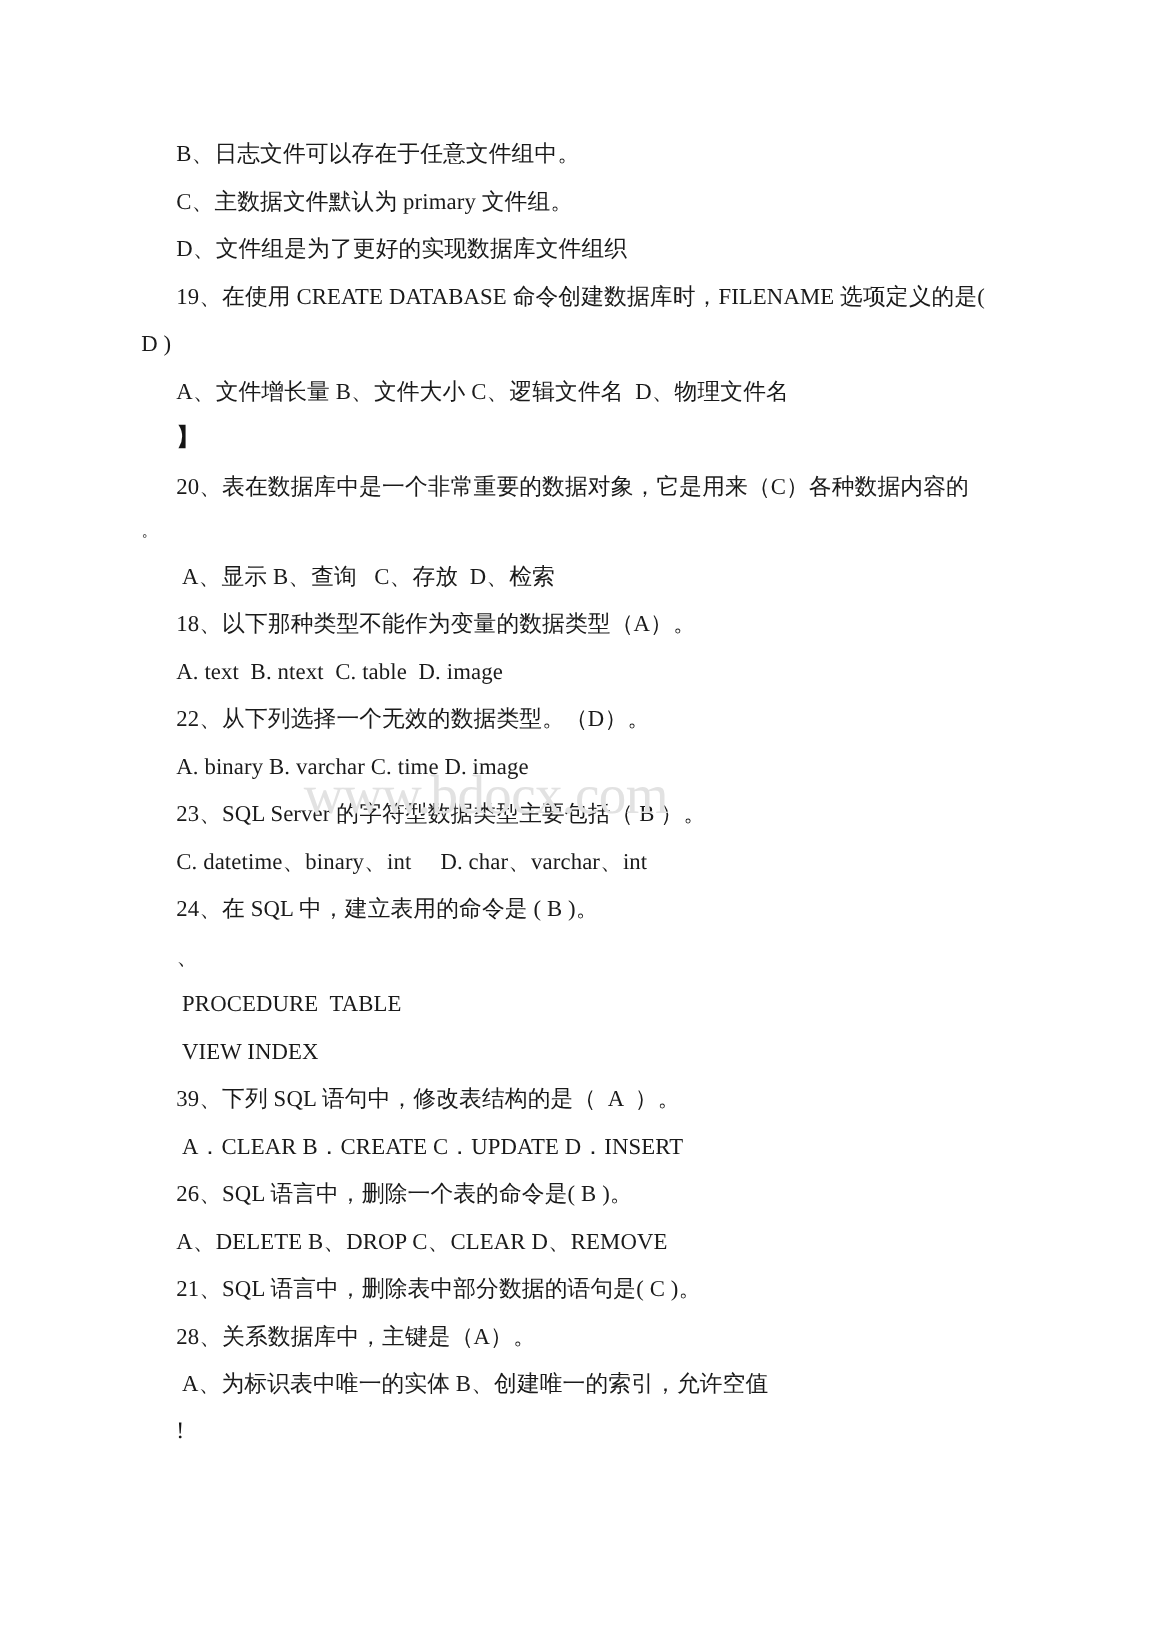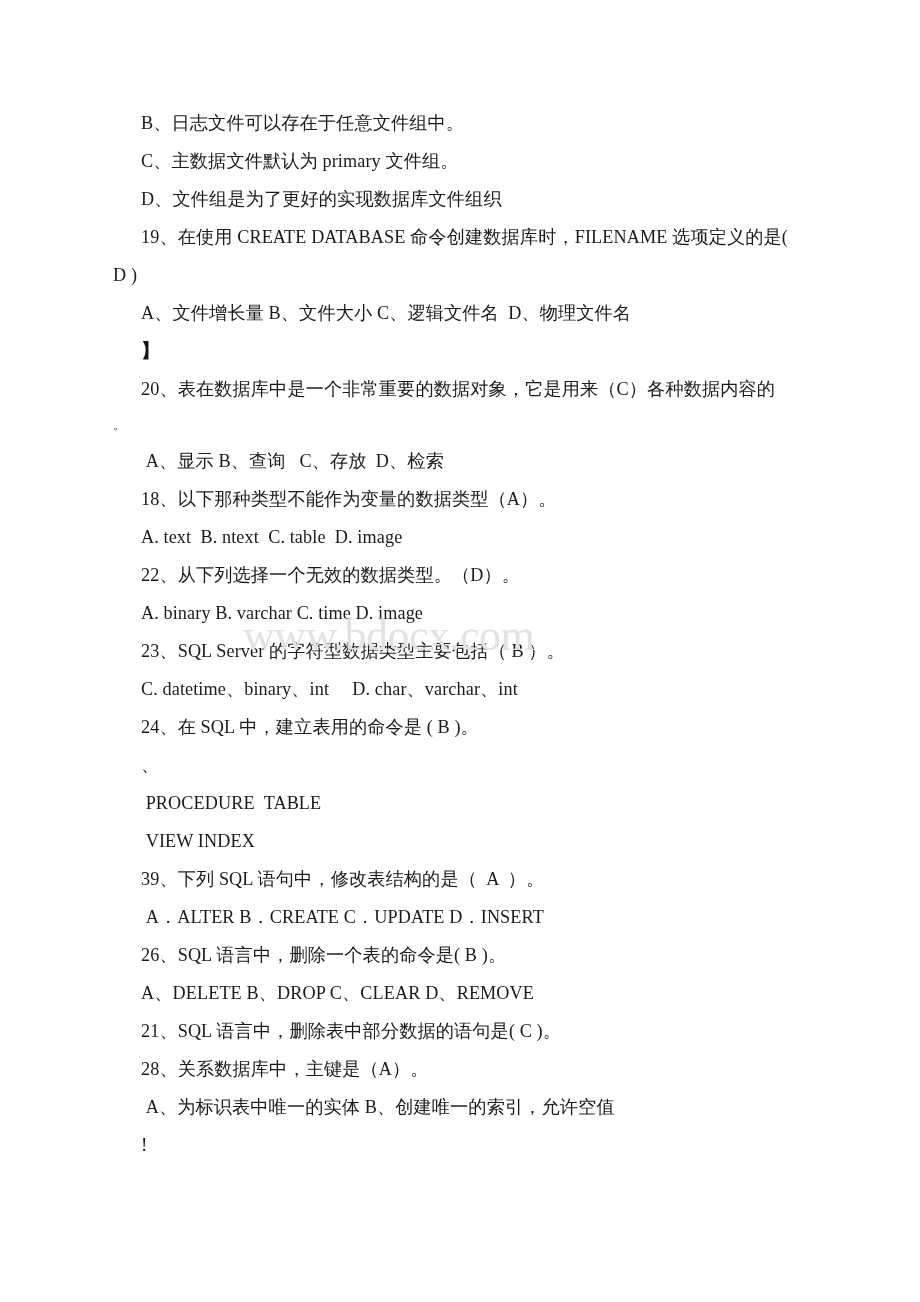--- a/index.html
+++ b/index.html
@@ -109,21 +109,21 @@
     <div class="line ind-1">A. text  B. ntext  C. table  D. image</div>
     <div class="line ind-1">22、从下列选择一个无效的数据类型。（D）。</div>
     <div class="line ind-1">A. binary B. varchar C. time D. image</div>
     <div class="line ind-1">23、SQL Server 的字符型数据类型主要包括（ B ）。</div>
     <div class="line ind-1">C. datetime、binary、int     D. char、varchar、int</div>
     <div class="line ind-1">24、在 SQL 中，建立表用的命令是 ( B )。</div>
     <div class="line ind-1">、</div>
     <div class="line ind-1"> PROCEDURE  TABLE</div>
     <div class="line ind-1"> VIEW INDEX</div>
     <div class="line ind-1">39、下列 SQL 语句中，修改表结构的是（  A  ）。</div>
-    <div class="line ind-1"> A．ALTER B．CREATE C．UPDATE D．INSERT</div>
+    <div class="line ind-1"> A．CLEAR B．CREATE C．UPDATE D．INSERT</div>
     <div class="line ind-1">26、SQL 语言中，删除一个表的命令是( B )。</div>
     <div class="line ind-1">A、DELETE B、DROP C、CLEAR D、REMOVE</div>
     <div class="line ind-1">21、SQL 语言中，删除表中部分数据的语句是( C )。</div>
     <div class="line ind-1">28、关系数据库中，主键是（A）。</div>
     <div class="line ind-1"> A、为标识表中唯一的实体 B、创建唯一的索引，允许空值</div>
     <div class="bang">!</div>
 
   </div>
 
   <div id="watermark">

